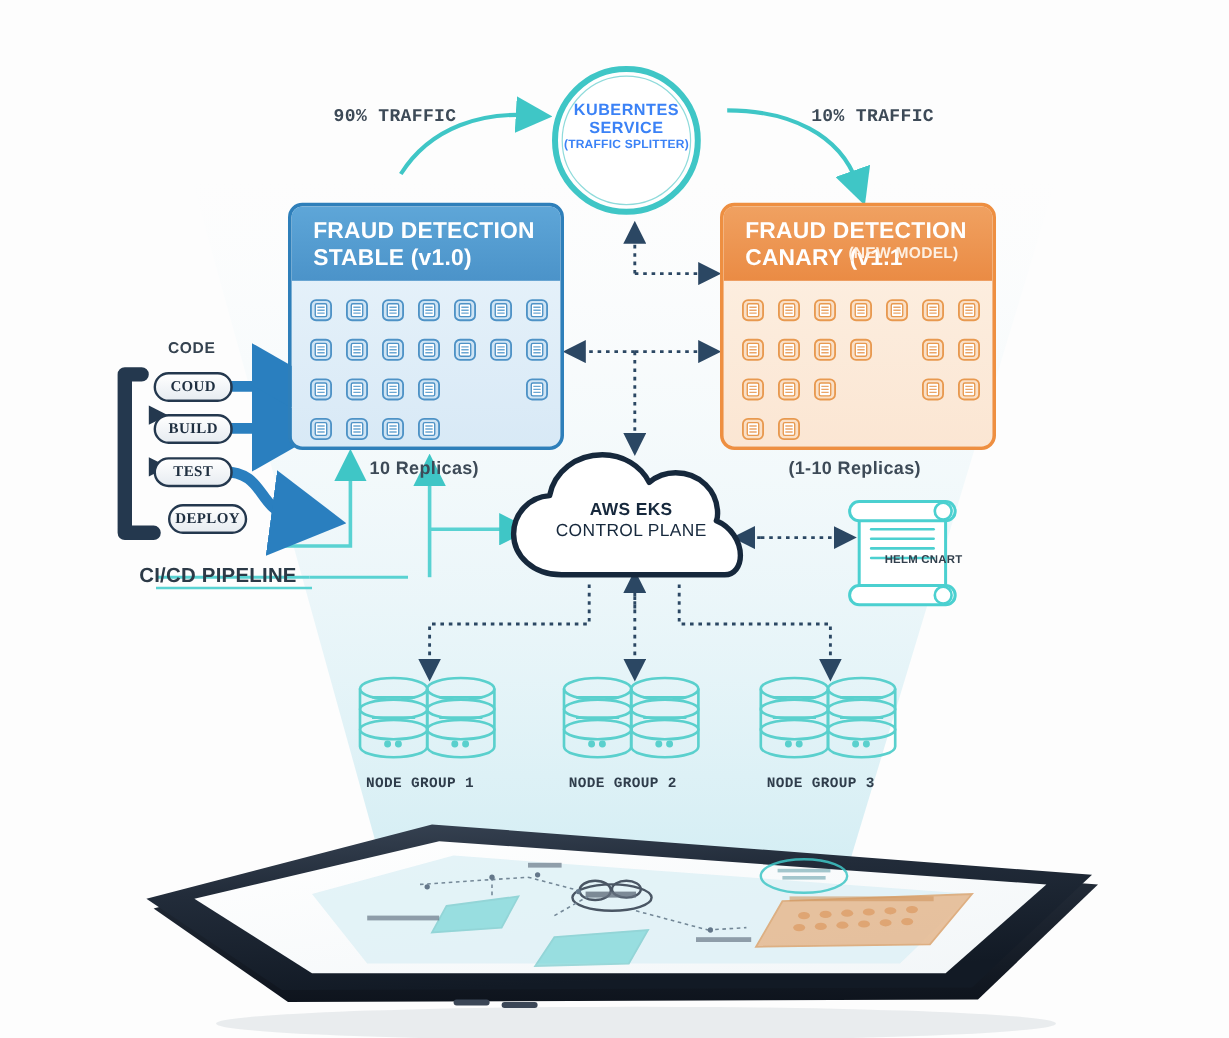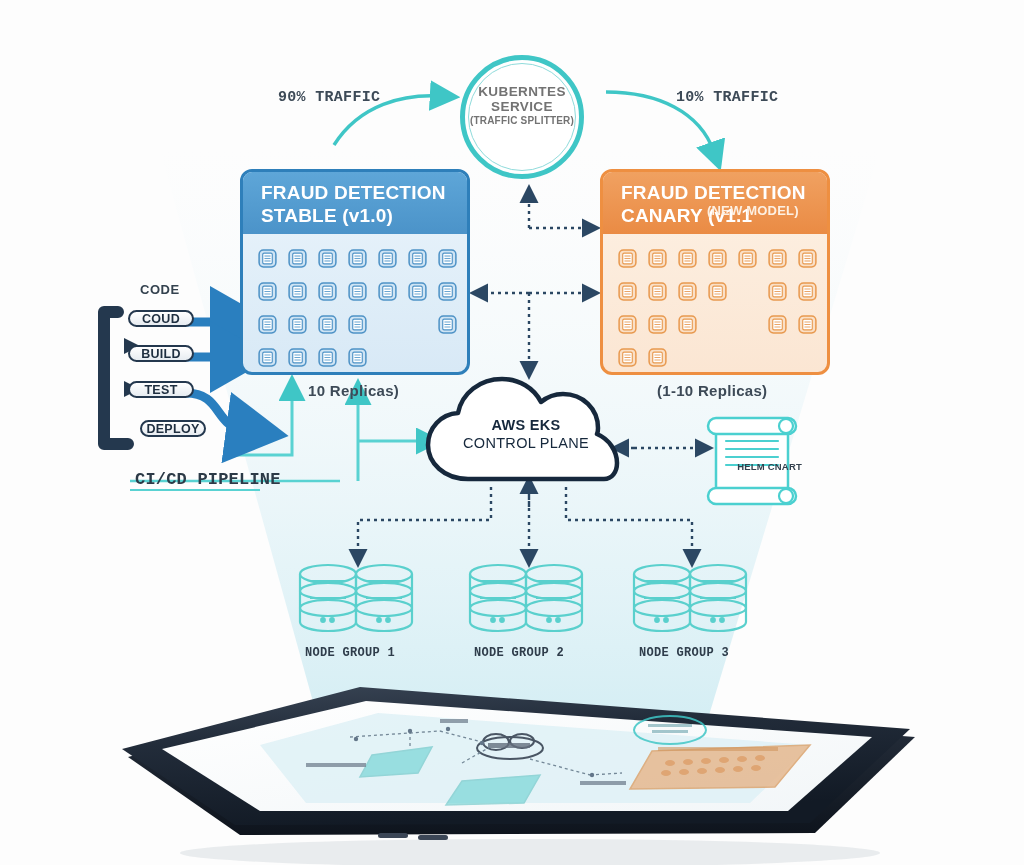--- a/index.html
+++ b/index.html
@@ -34,21 +34,21 @@
   }
   .k8s-inner{
     position:absolute;left:468px;top:63px;width:108px;height:108px;
     border-radius:50%;
     border:1.5px solid #8fdbdb;
     box-sizing:border-box;
     background:transparent;
   }
   .k8s-text{
     position:absolute;left:460px;top:84px;width:124px;
-    text-align:center;color:#737373;
+    text-align:center;color:#3b82f6;
   }
   .k8s-text .l1{font-size:13.5px;font-weight:bold;letter-spacing:.4px;line-height:15px;}
   .k8s-text .l2{font-size:13.5px;font-weight:bold;letter-spacing:.4px;line-height:15px;}
   .k8s-text .l3{font-size:10px;font-weight:bold;letter-spacing:.2px;line-height:14px;}
 
   
   .depbox{position:absolute;border-radius:12px;overflow:hidden;box-sizing:border-box;}
   .depbox .hdr{
     height:62px;box-sizing:border-box;padding:9px 0 0 18px;
     color:#ffffff;font-weight:bold;font-size:19px;line-height:23px;letter-spacing:.2px;
@@ -69,26 +69,26 @@
 
   
   .pods{position:absolute;left:0;top:0;right:0;bottom:0;}
   .pod{position:absolute;width:21px;height:21px;}
 
   
   .replabel{font-size:15px;font-weight:bold;color:#3d4a57;}
 
   
   .pill{
-    position:absolute;width:66px;height:17px;border-radius:13px;
+    position:absolute;width:66px;height:25px;border-radius:13px;
     border:2px solid #24384e;
     background:linear-gradient(180deg,#ffffff 0%,#e7ecf1 100%);
     box-sizing:border-box;
     color:#1f2f40;font-size:12.5px;font-weight:bold;letter-spacing:.3px;
-    display:flex;align-items:center;justify-content:center;
+    display:flex;align-items:center;justify-content:center;font-family:Liberation Serif, serif;
   }
   .codelbl{font-size:13px;font-weight:bold;color:#34424f;letter-spacing:.5px;}
   .cicdlbl{font-size:17px;font-weight:bold;color:#2c3a47;letter-spacing:.2px;}
 
   
   .cloudtext{
     position:absolute;left:456px;top:416px;width:140px;text-align:center;color:#16283c;
   }
   .cloudtext .c1{font-size:14.5px;font-weight:bold;letter-spacing:.3px;line-height:18px;}
   .cloudtext .c2{font-size:14.5px;font-weight:normal;letter-spacing:.3px;line-height:18px;}
@@ -698,21 +698,21 @@
   </div>
   <div class="lbl replabel" style="left:657px;top:382px;">(1-10 Replicas)</div>
 
   <div class="lbl codelbl" style="left:140px;top:282px;">CODE</div>
 
   <div class="pill" style="left:128px;top:310px;">COUD</div>
   <div class="pill" style="left:128px;top:345px;">BUILD</div>
   <div class="pill" style="left:128px;top:381px;">TEST</div>
   <div class="pill" style="left:128px;top:420px;margin-left:12px;">DEPLOY</div>
 
-  <div class="lbl cicdlbl" style="left:135px;top:470px;font-family:Liberation Mono, monospace;">CI/CD PIPELINE</div>
+  <div class="lbl cicdlbl" style="left:116px;top:470px;">CI/CD PIPELINE</div>
 
   <div class="cloudtext">
     <div class="c1">AWS EKS</div>
     <div class="c2">CONTROL PLANE</div>
   </div>
 
   <div class="helmtext">HELM CNART</div>
 
   <div class="lbl nglabel" style="left:305px;top:646px;">NODE GROUP 1</div>
   <div class="lbl nglabel" style="left:474px;top:646px;">NODE GROUP 2</div>

